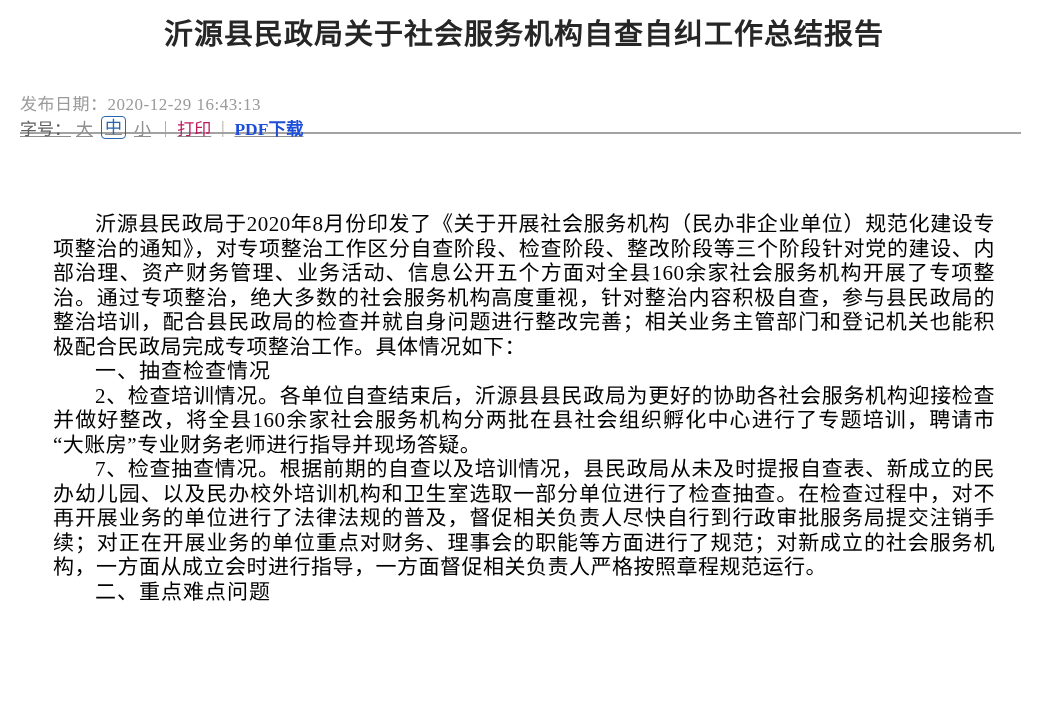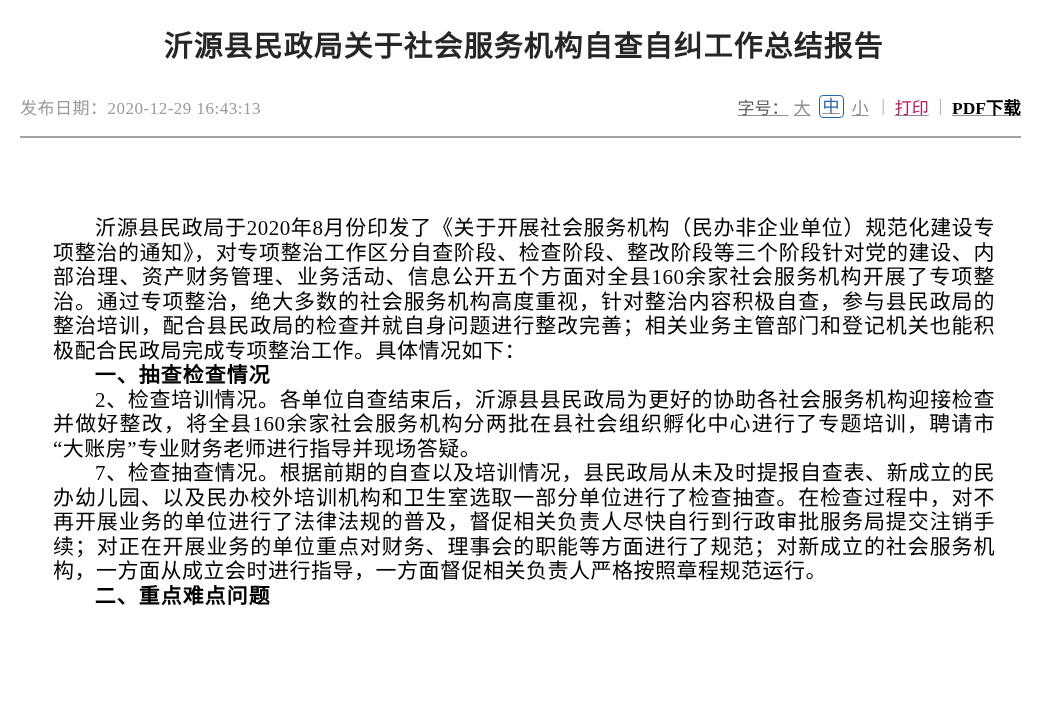--- a/index.html
+++ b/index.html
@@ -16,35 +16,36 @@
   }
   .page {
     width: 1048px;
     height: 719px;
     background: #ffffff;
     position: relative;
   }
   
   .page-title {
     margin: 0;
-    padding-top: 30px;
+    padding-top: 18px;
     text-align: center;
     font-family: "Liberation Sans", sans-serif;
     font-size: 29px;
     line-height: 32px;
     font-weight: bold;
     color: #262626;
     letter-spacing: 1px;
   }
   .meta-row {
-    margin: 32px 27px 0 20px;
+    margin: 40px 27px 0 20px;
     display: flex;
     justify-content: space-between;
-    align-items: center;
+    align-items: flex-start;
     height: 24px;
+    flex-direction: column;
   }
   .publish-date {
     color: #9b9b9b;
     font-size: 17px;
     font-family: "Liberation Serif", serif;
     letter-spacing: 0.5px;
   }
   .toolbar {
     display: flex;
     align-items: center;
@@ -75,21 +76,21 @@
     color: #9f9f9f;
     margin: 0 10px;
     font-size: 16px;
   }
   .toolbar .print-btn {
     color: #be185d;
     cursor: pointer;
     text-decoration: none;
   }
   .toolbar .pdf-btn {
-    color: #000000;
+    color: #1d4ed8;
     font-weight: bold;
     cursor: pointer;
     text-decoration: none;
     font-size: 17.5px;
   }
   .divider {
     border: none;
     border-top: 2px solid #a2a2a2;
     margin: 18px 27px 0 20px;
     height: 0;
@@ -103,21 +104,21 @@
     color: #000000;
     text-align: justify;
   }
   .article p {
     margin: 0;
     text-indent: 2em;
     letter-spacing: 0.5px;
   }
   .article p.heading {
     font-family: "Liberation Sans", sans-serif;
-    font-weight: bold;
+    font-weight: normal;
     letter-spacing: 1px;
   }
 </style>
 </head>
 <body>
 
 <div class="page">
 
   <h1 class="page-title">沂源县民政局关于社会服务机构自查自纠工作总结报告</h1>
 

